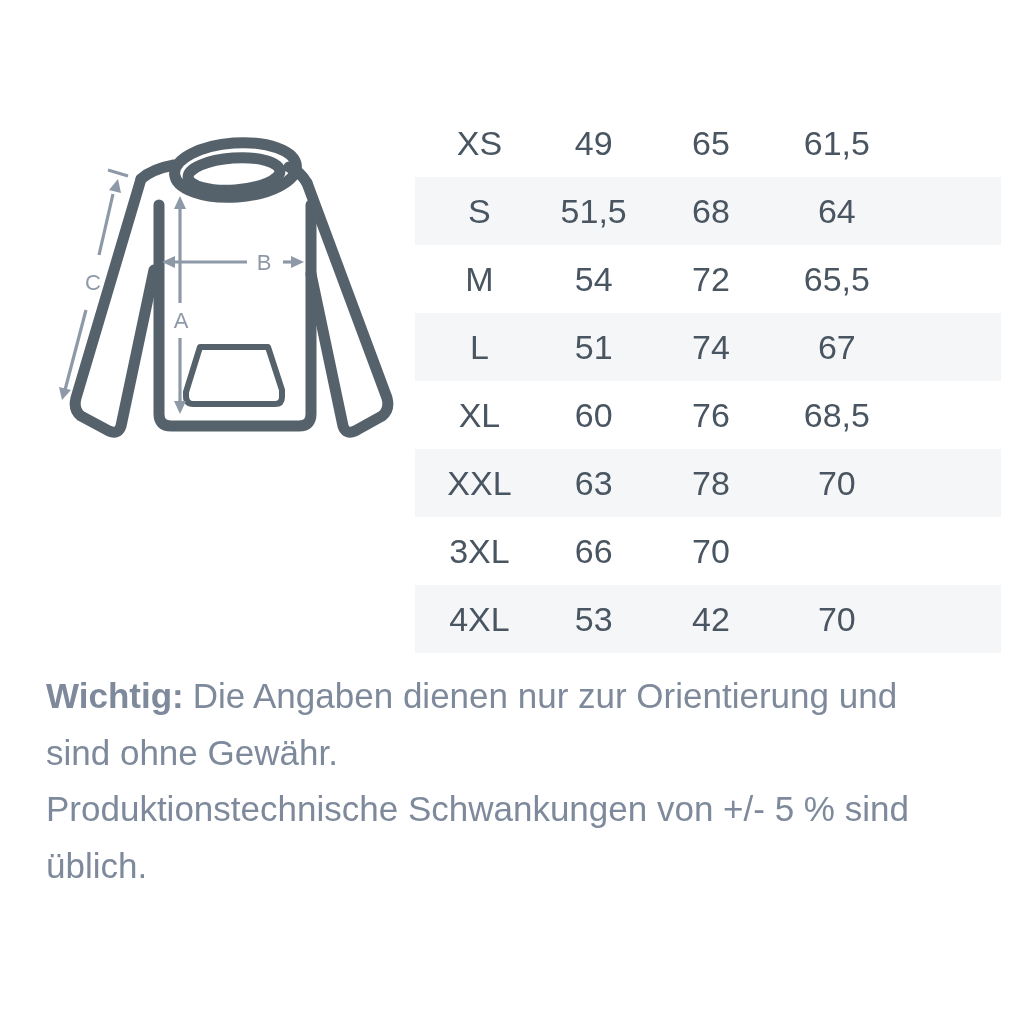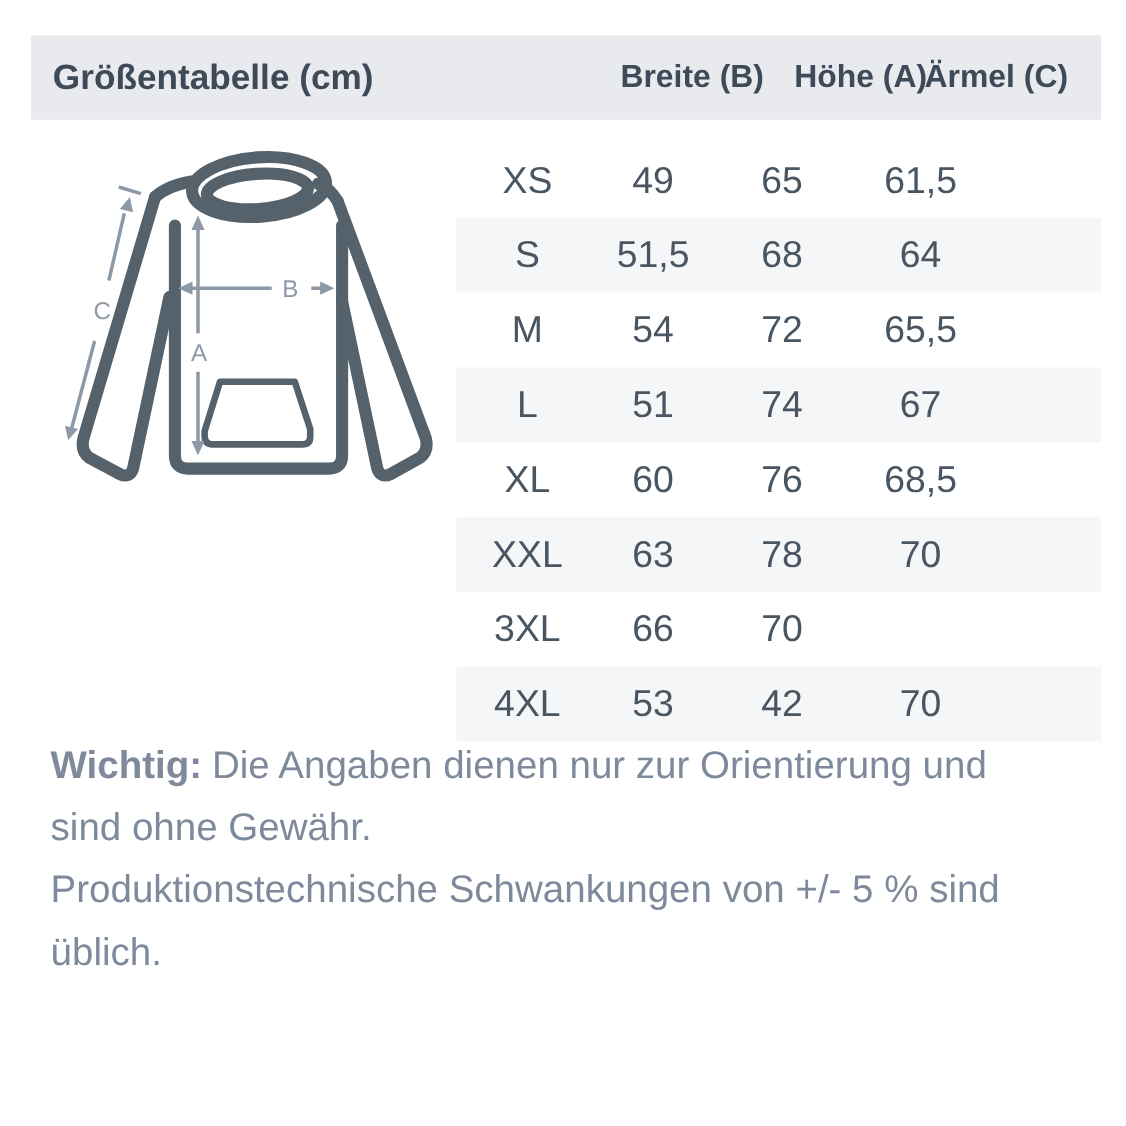--- a/index.html
+++ b/index.html
@@ -36,21 +36,20 @@
   }
   .hcol-b { left: 536px; }
   .hcol-a { left: 694px; }
   .hcol-c { right: 30px; }
 
   
   .size-table {
     position: absolute;
     left: 415px; top: 109px;
     width: 586px;
-    margin-top: 21px;
   }
   .trow {
     display: grid;
     grid-template-columns: 22% 17% 23% 20% 18%;
     height: 68px;
     align-items: center;
   }
   .trow:nth-child(even) { background: #f5f6f8; }
   .tcell {
     text-align: center;
@@ -74,26 +73,20 @@
     line-height: 1.62;
     color: #7e8a9b;
   }
   .footnote strong { font-weight: bold; color: #7e8a9b; margin-right: 9px; }
 </style>
 </head>
 <body>
 
 <div class="canvas">
 
-  <div class="header-band">
-    <div class="title">Größentabelle (cm)</div>
-    <div class="hcol hcol-b">Breite (B)</div>
-    <div class="hcol hcol-a">Höhe (A)</div>
-    <div class="hcol hcol-c">Ärmel (C)</div>
-  </div>
 
   <svg class="diagram" viewBox="40 115 380 340">
     <g fill="none" stroke="#55626b" stroke-width="11" stroke-linecap="round" stroke-linejoin="round">
 
       <path d="M141,179 L76,398 Q73,410 81,416 L109,431 Q118,435 121,426 L154,270"></path>
 
       <path d="M307,183 L387,398 Q390,410 382,416 L355,431 Q346,435 343,426 L311,274"></path>
 
       <path d="M159,205 L159,414 Q159,426 171,426 L299,426 Q311,426 311,414 L311,205"></path>
 

